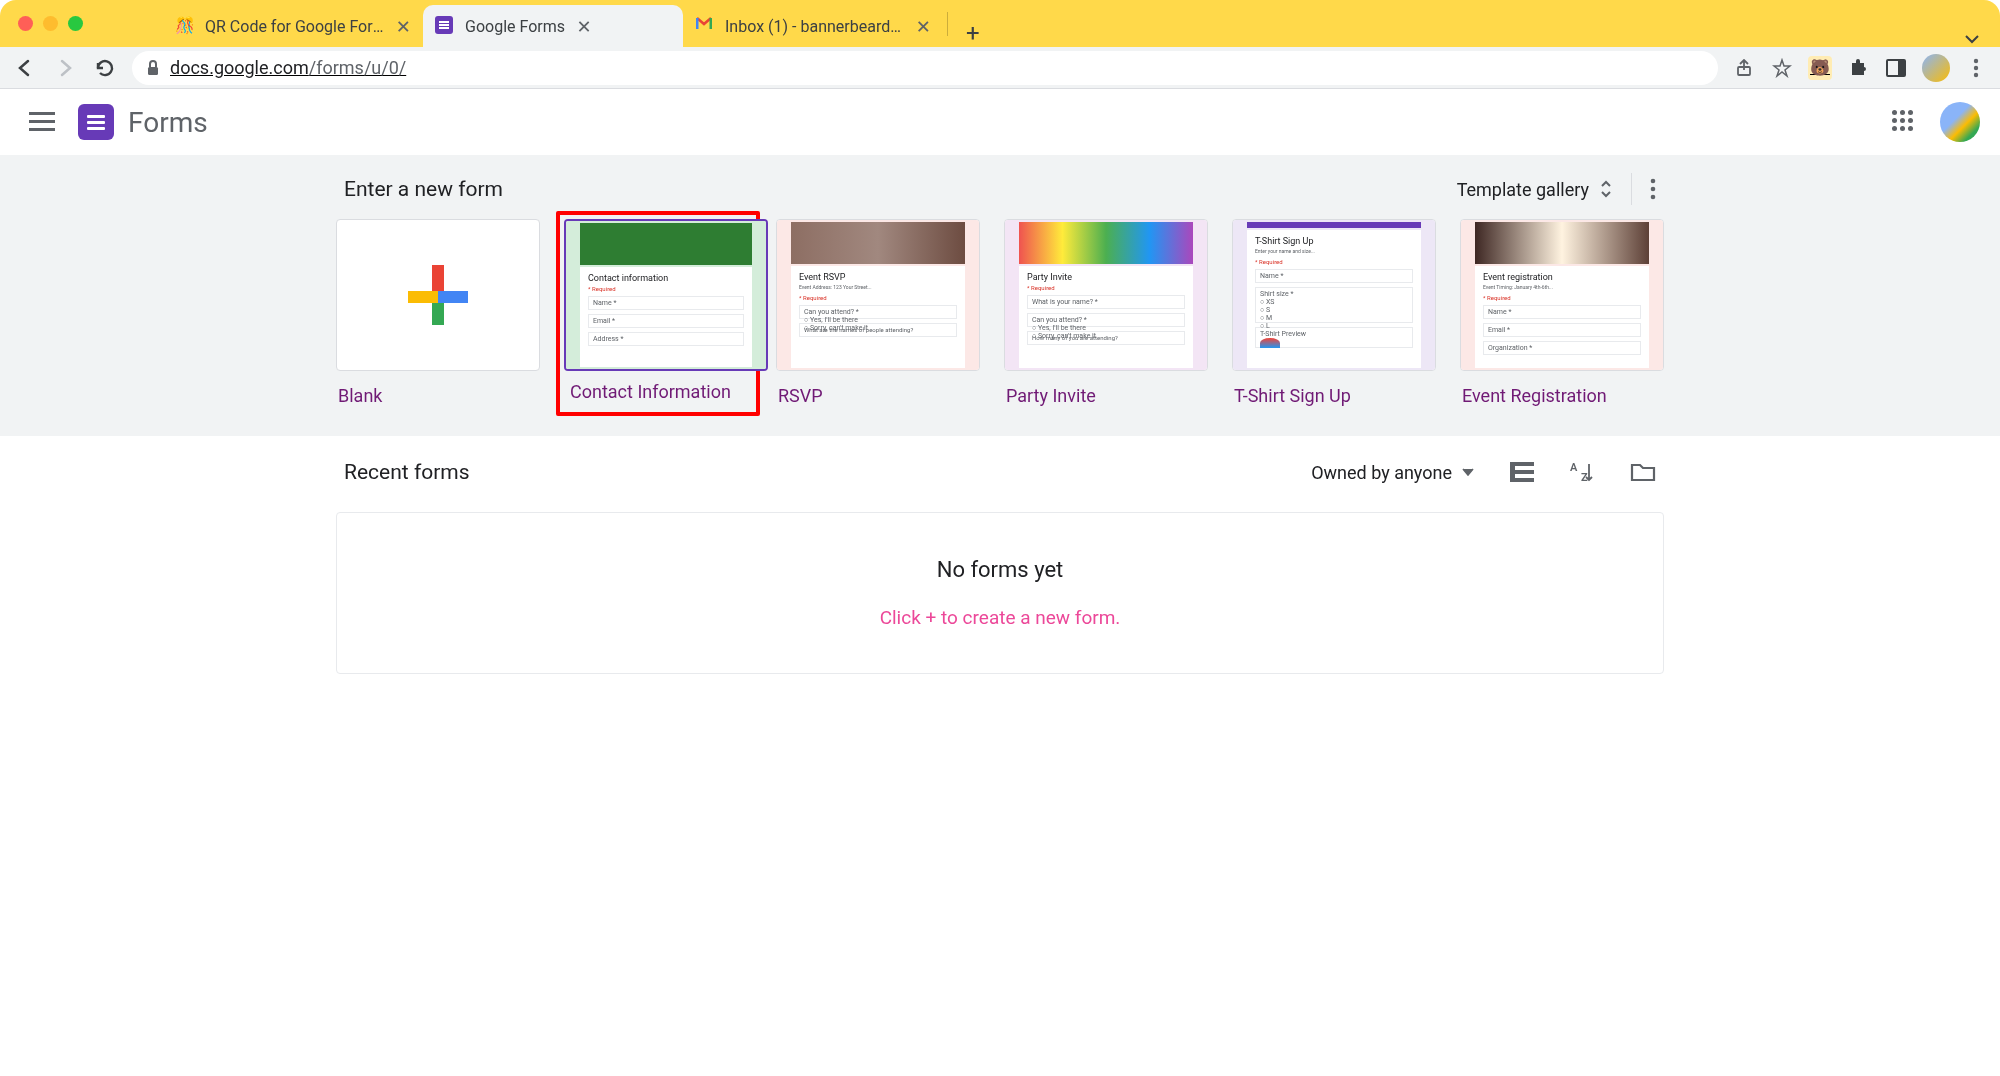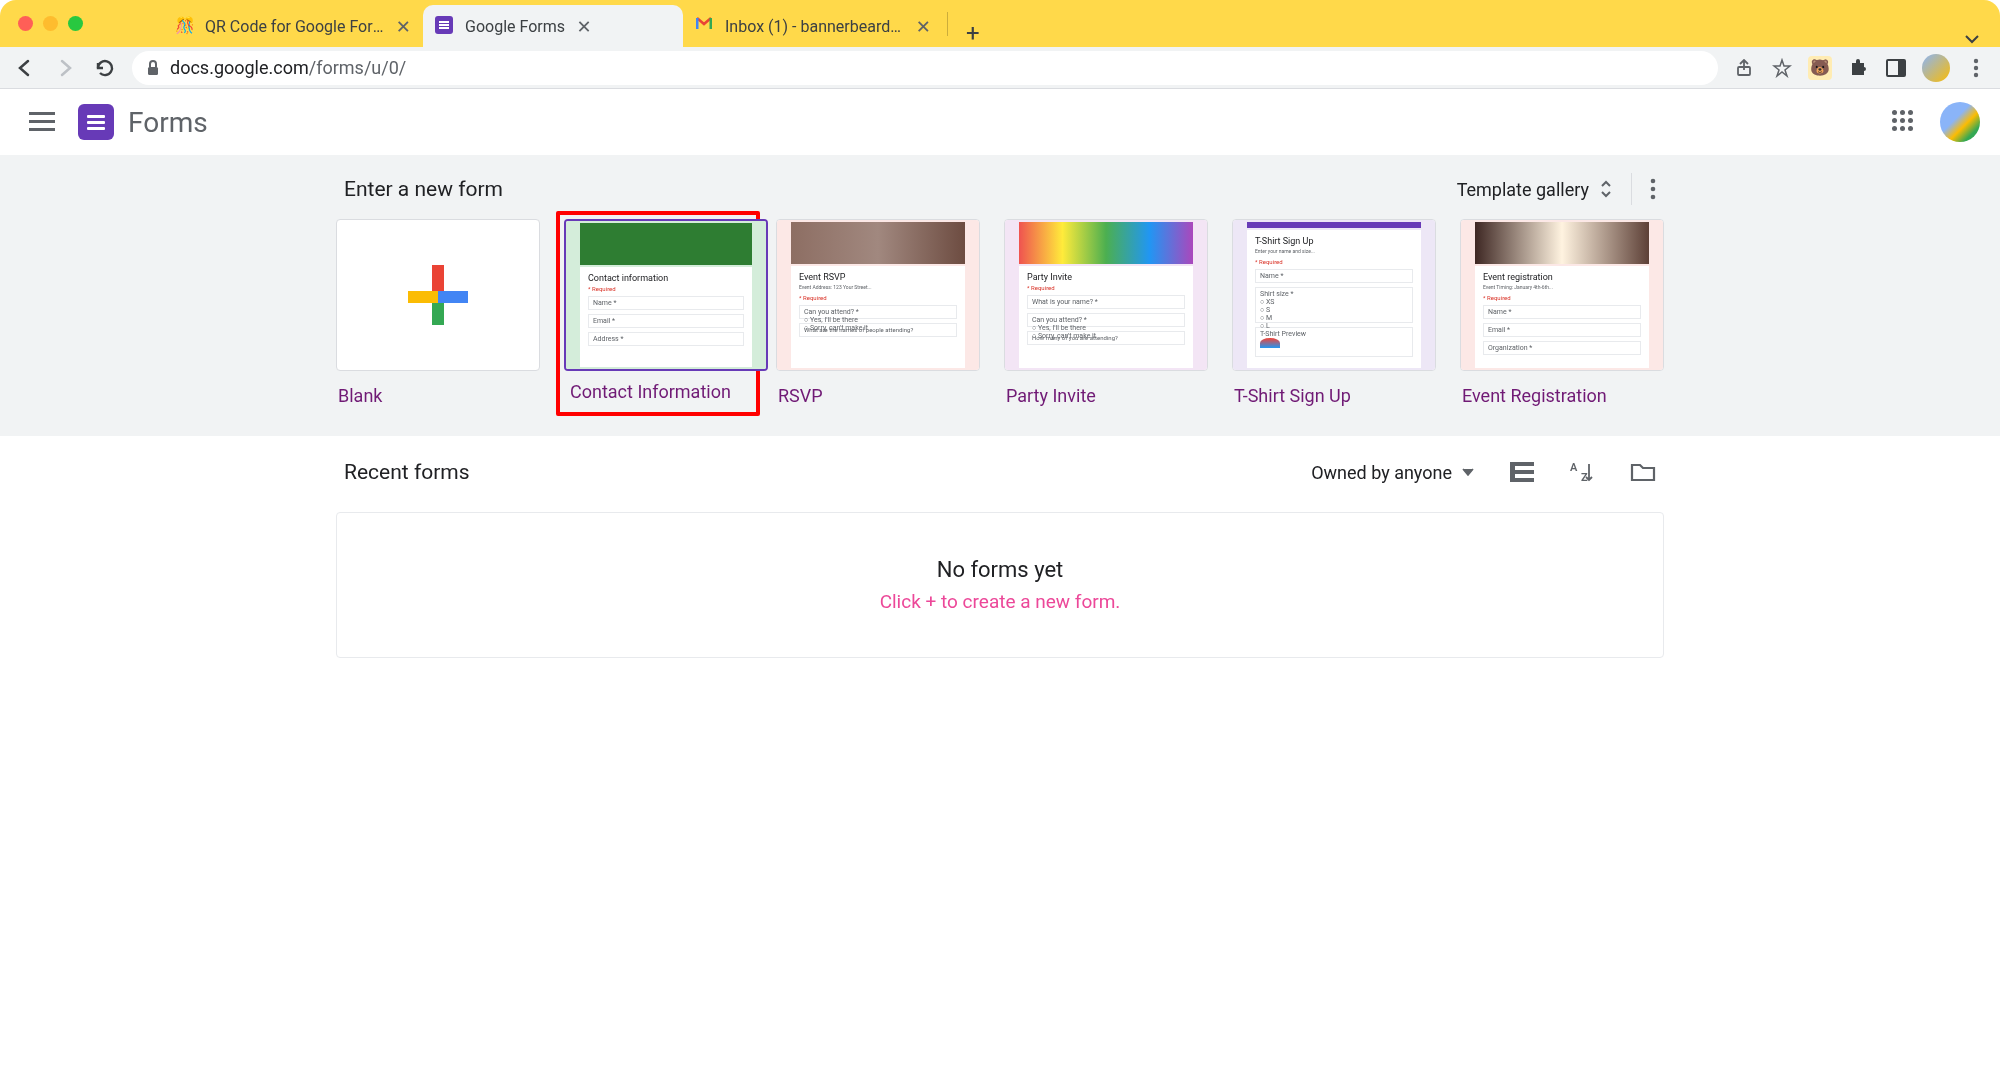--- a/index.html
+++ b/index.html
@@ -16,21 +16,21 @@
     .tab { display: flex; align-items: center; height: 42px; padding: 0 12px; font-size: 16px; color: #3c4043; gap: 10px; border-top-left-radius: 10px; border-top-right-radius: 10px; min-width: 0; }
     .tab.active { background: #f1f3f4; }
     .tab-favicon { width: 20px; height: 20px; flex-shrink: 0; }
     .tab-title { white-space: nowrap; overflow: hidden; text-overflow: ellipsis; max-width: 220px; }
     .tab-close { width: 18px; height: 18px; display: flex; align-items: center; justify-content: center; color: #5f6368; font-size: 18px; }
     .tab-sep { width: 1px; height: 24px; background: rgba(0,0,0,0.2); margin: 0 4px; align-self: center; }
     .new-tab { font-size: 24px; color: #3c4043; padding: 0 14px; }
     .chevron-tabs { margin-left: auto; margin-right: 20px; color: #3c4043; }
     
     
-    .url-bar { background: #f1f3f4; height: 42px; display: flex; align-items: center; padding: 0 12px; gap: 14px; border-bottom: 1px solid #dadce0; }
+    .url-bar { background: #f1f3f4; height: 42px; display: flex; align-items: center; padding: 0 12px; gap: 14px; border-bottom: 1px solid #dadce0; text-decoration: underline; }
     .nav-btn { width: 26px; height: 26px; display: flex; align-items: center; justify-content: center; color: #5f6368; }
     .nav-btn.disabled { color: #bdc1c6; }
     .address-box { flex: 1; background: #fff; height: 34px; border-radius: 17px; display: flex; align-items: center; padding: 0 14px; gap: 10px; color: #202124; font-size: 18px; }
     .lock-icon { color: #5f6368; }
     .url-text { color: #5f6368; }
     .url-text .domain { color: #202124; }
     .toolbar-icons { display: flex; gap: 14px; align-items: center; }
     .toolbar-icon { width: 24px; height: 24px; display: flex; align-items: center; justify-content: center; color: #5f6368; }
     .avatar-small { width: 28px; height: 28px; border-radius: 50%; background: linear-gradient(135deg, #8ab4f8, #fbbc04); }
     
@@ -84,21 +84,21 @@
     .preview-field { height: 14px; background: #fff; border: 1px solid #e8eaed; margin-bottom: 4px; font-size: 7px; padding: 2px 4px; color: #5f6368; }
     
     
     .recent-section { padding: 24px 0; background: #fff; }
     .recent-inner { max-width: 1360px; margin: 0 auto; padding: 0 16px; }
     .recent-header { display: flex; align-items: center; justify-content: space-between; margin-bottom: 28px; padding: 0 8px; }
     .recent-title { font-size: 21px; color: #202124; }
     .recent-controls { display: flex; align-items: center; gap: 36px; }
     .owned-by { display: flex; align-items: center; gap: 10px; font-size: 18px; color: #202124; }
     .recent-empty { border: 1px solid #e8eaed; border-radius: 4px; padding: 44px; text-align: center; }
-    .empty-title { font-size: 22px; color: #202124; margin-bottom: 8px; }
+    .empty-title { font-size: 22px; color: #202124; margin-bottom: 24px; }
     .empty-sub { font-size: 19px; color: #ec4899; }
     
     svg { display: block; }
   </style>
 </head>
 <body>
 
 <div class="browser-chrome">
   <div class="traffic-lights">
     <div class="traffic-light tl-red"></div>
@@ -324,21 +324,21 @@
       <div class="template-card">
         <div class="template-thumb">
           <div class="preview-bg" style="background:#ede7f6;"></div>
           <div class="preview-header" style="background:#673ab7;height:6px;"></div>
           <div class="preview-body" style="top:10px;">
             <div class="preview-title">T-Shirt Sign Up</div>
             <div class="preview-sub" style="color:#5f6368;font-size:5px;">Enter your name and size...</div>
             <div class="preview-sub">* Required</div>
             <div class="preview-field">Name *</div>
             <div class="preview-field" style="height:36px;">Shirt size *<br>○ XS<br>○ S<br>○ M<br>○ L</div>
-            <div class="preview-field" style="height:30px;">T-Shirt Preview<br><span style="display:inline-block;width:20px;height:10px;background:linear-gradient(#f44336,#2196f3);border-radius:50% 50% 0 0;"></span></div>
+            <div class="preview-field" style="height:21px;">T-Shirt Preview<br><span style="display:inline-block;width:20px;height:10px;background:linear-gradient(#f44336,#2196f3);border-radius:50% 50% 0 0;"></span></div>
           </div>
         </div>
         <div class="template-label">T-Shirt Sign Up</div>
       </div>
 
       <div class="template-card">
         <div class="template-thumb">
           <div class="preview-bg" style="background:#fce8e6;"></div>
           <div class="preview-header" style="background:linear-gradient(90deg,#3e2723,#fff3e0,#5d4037);"></div>
           <div class="preview-body">

